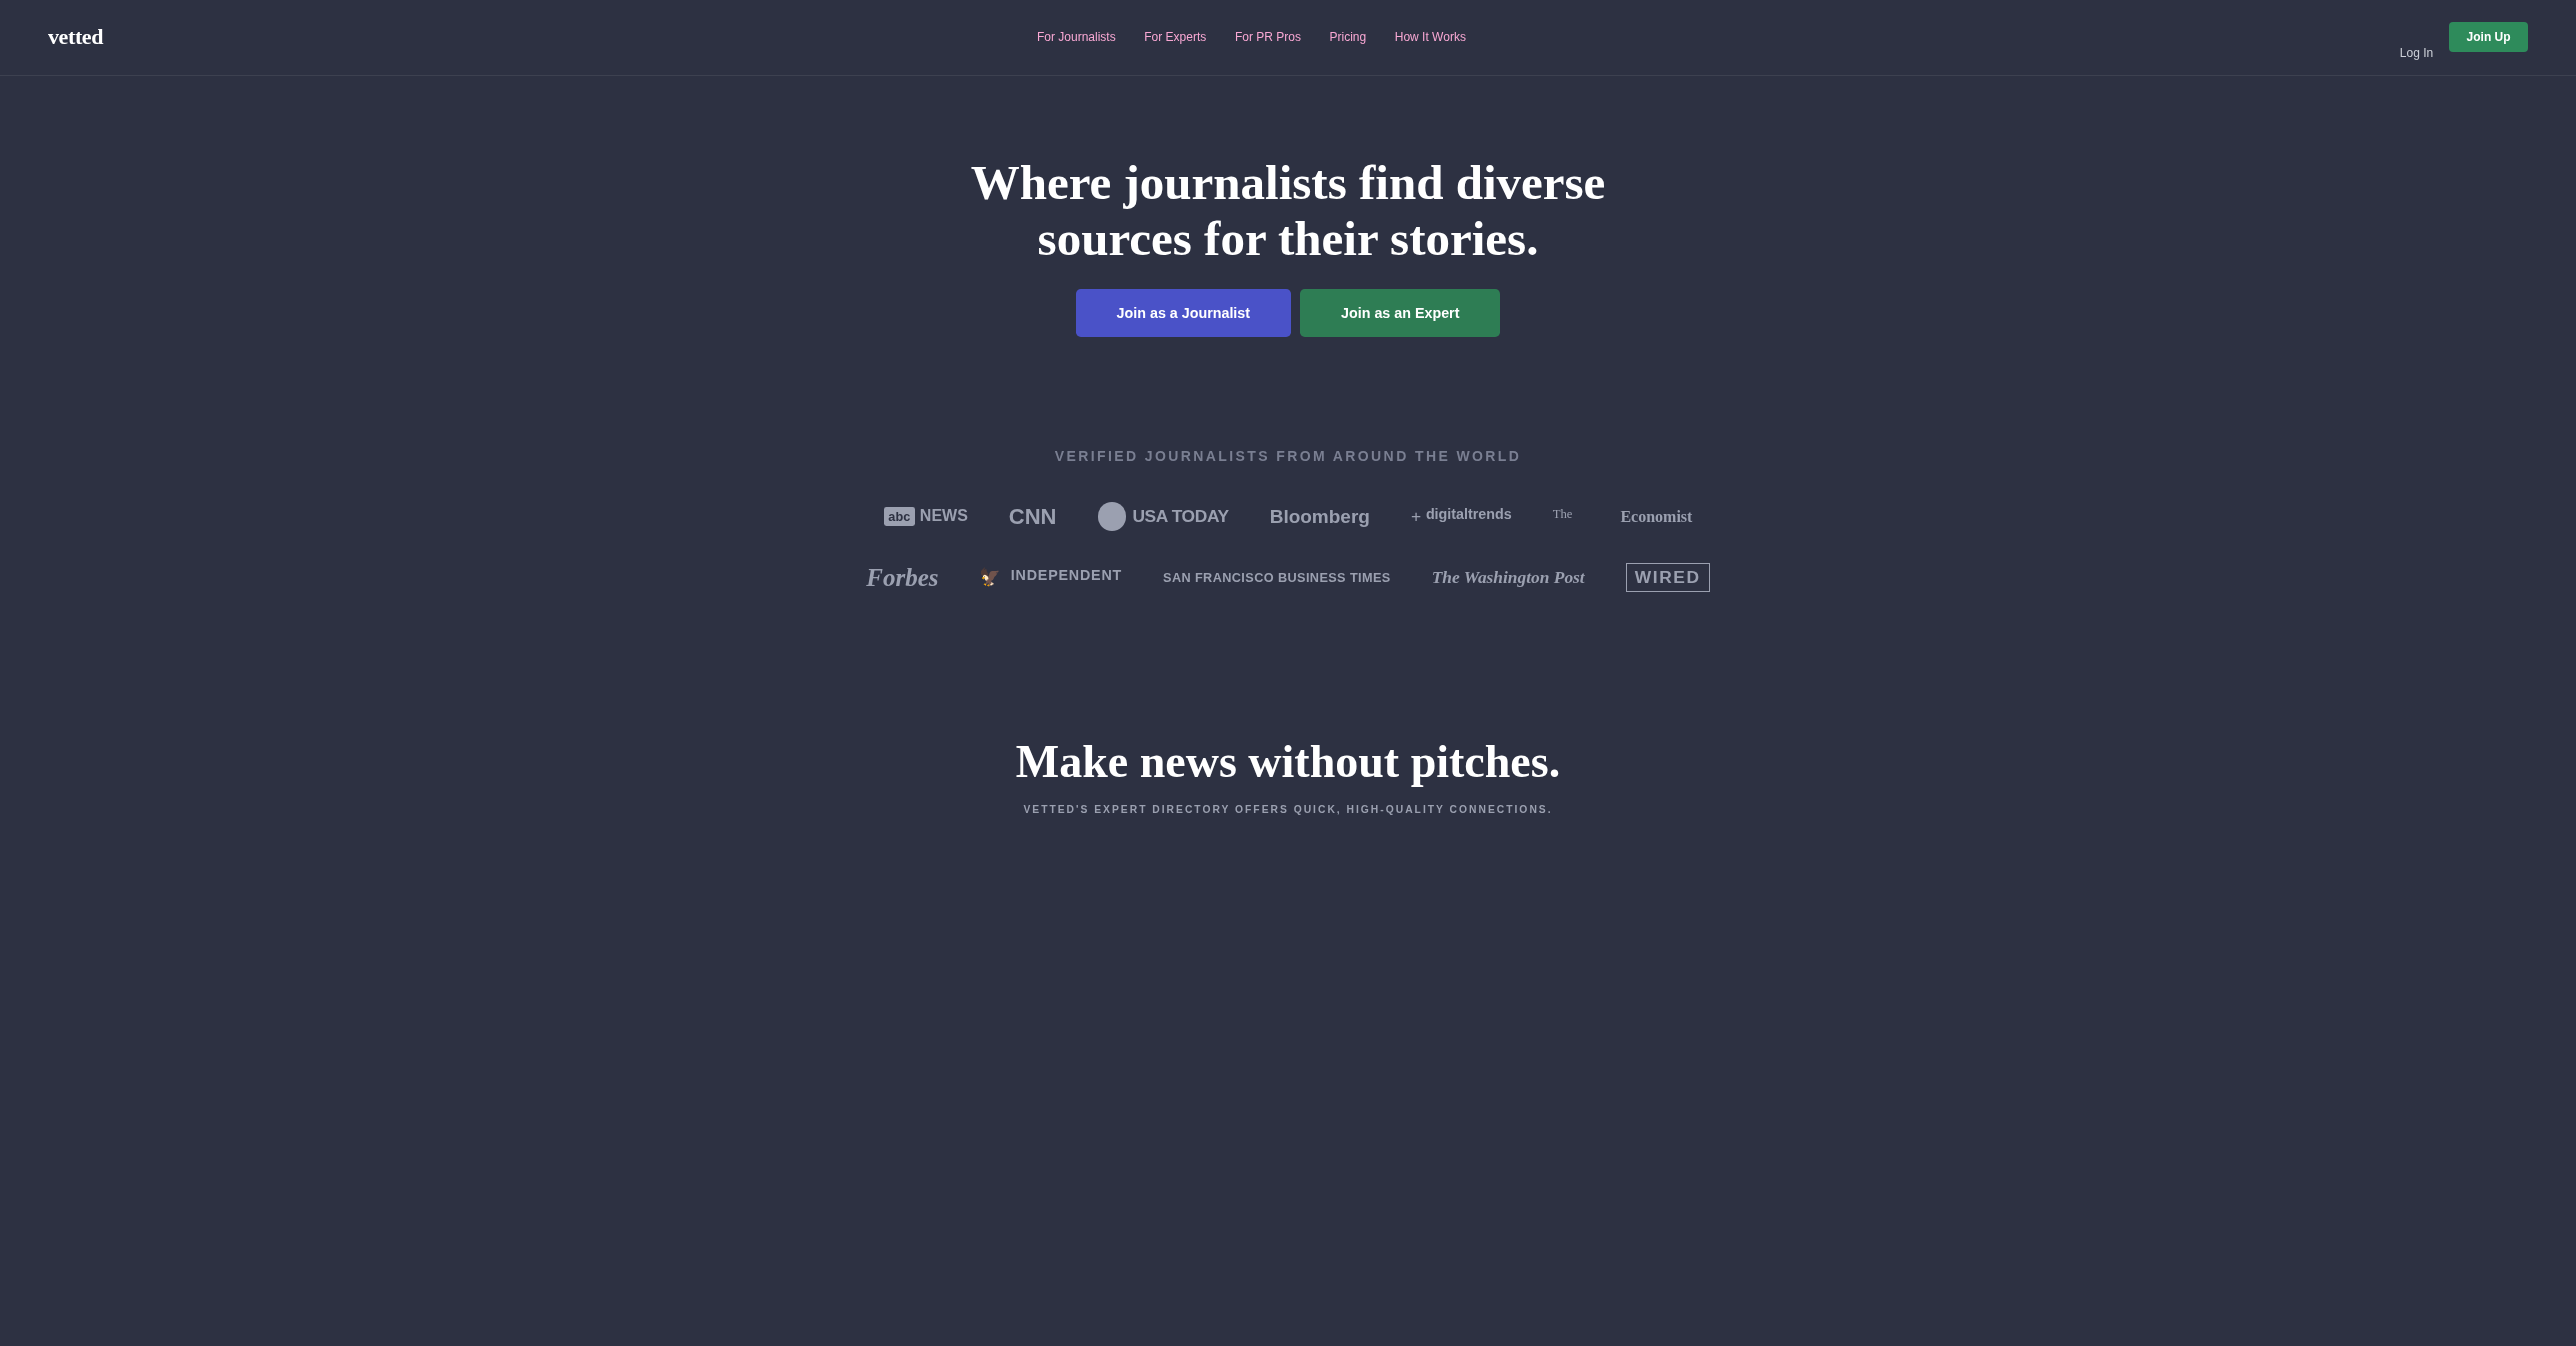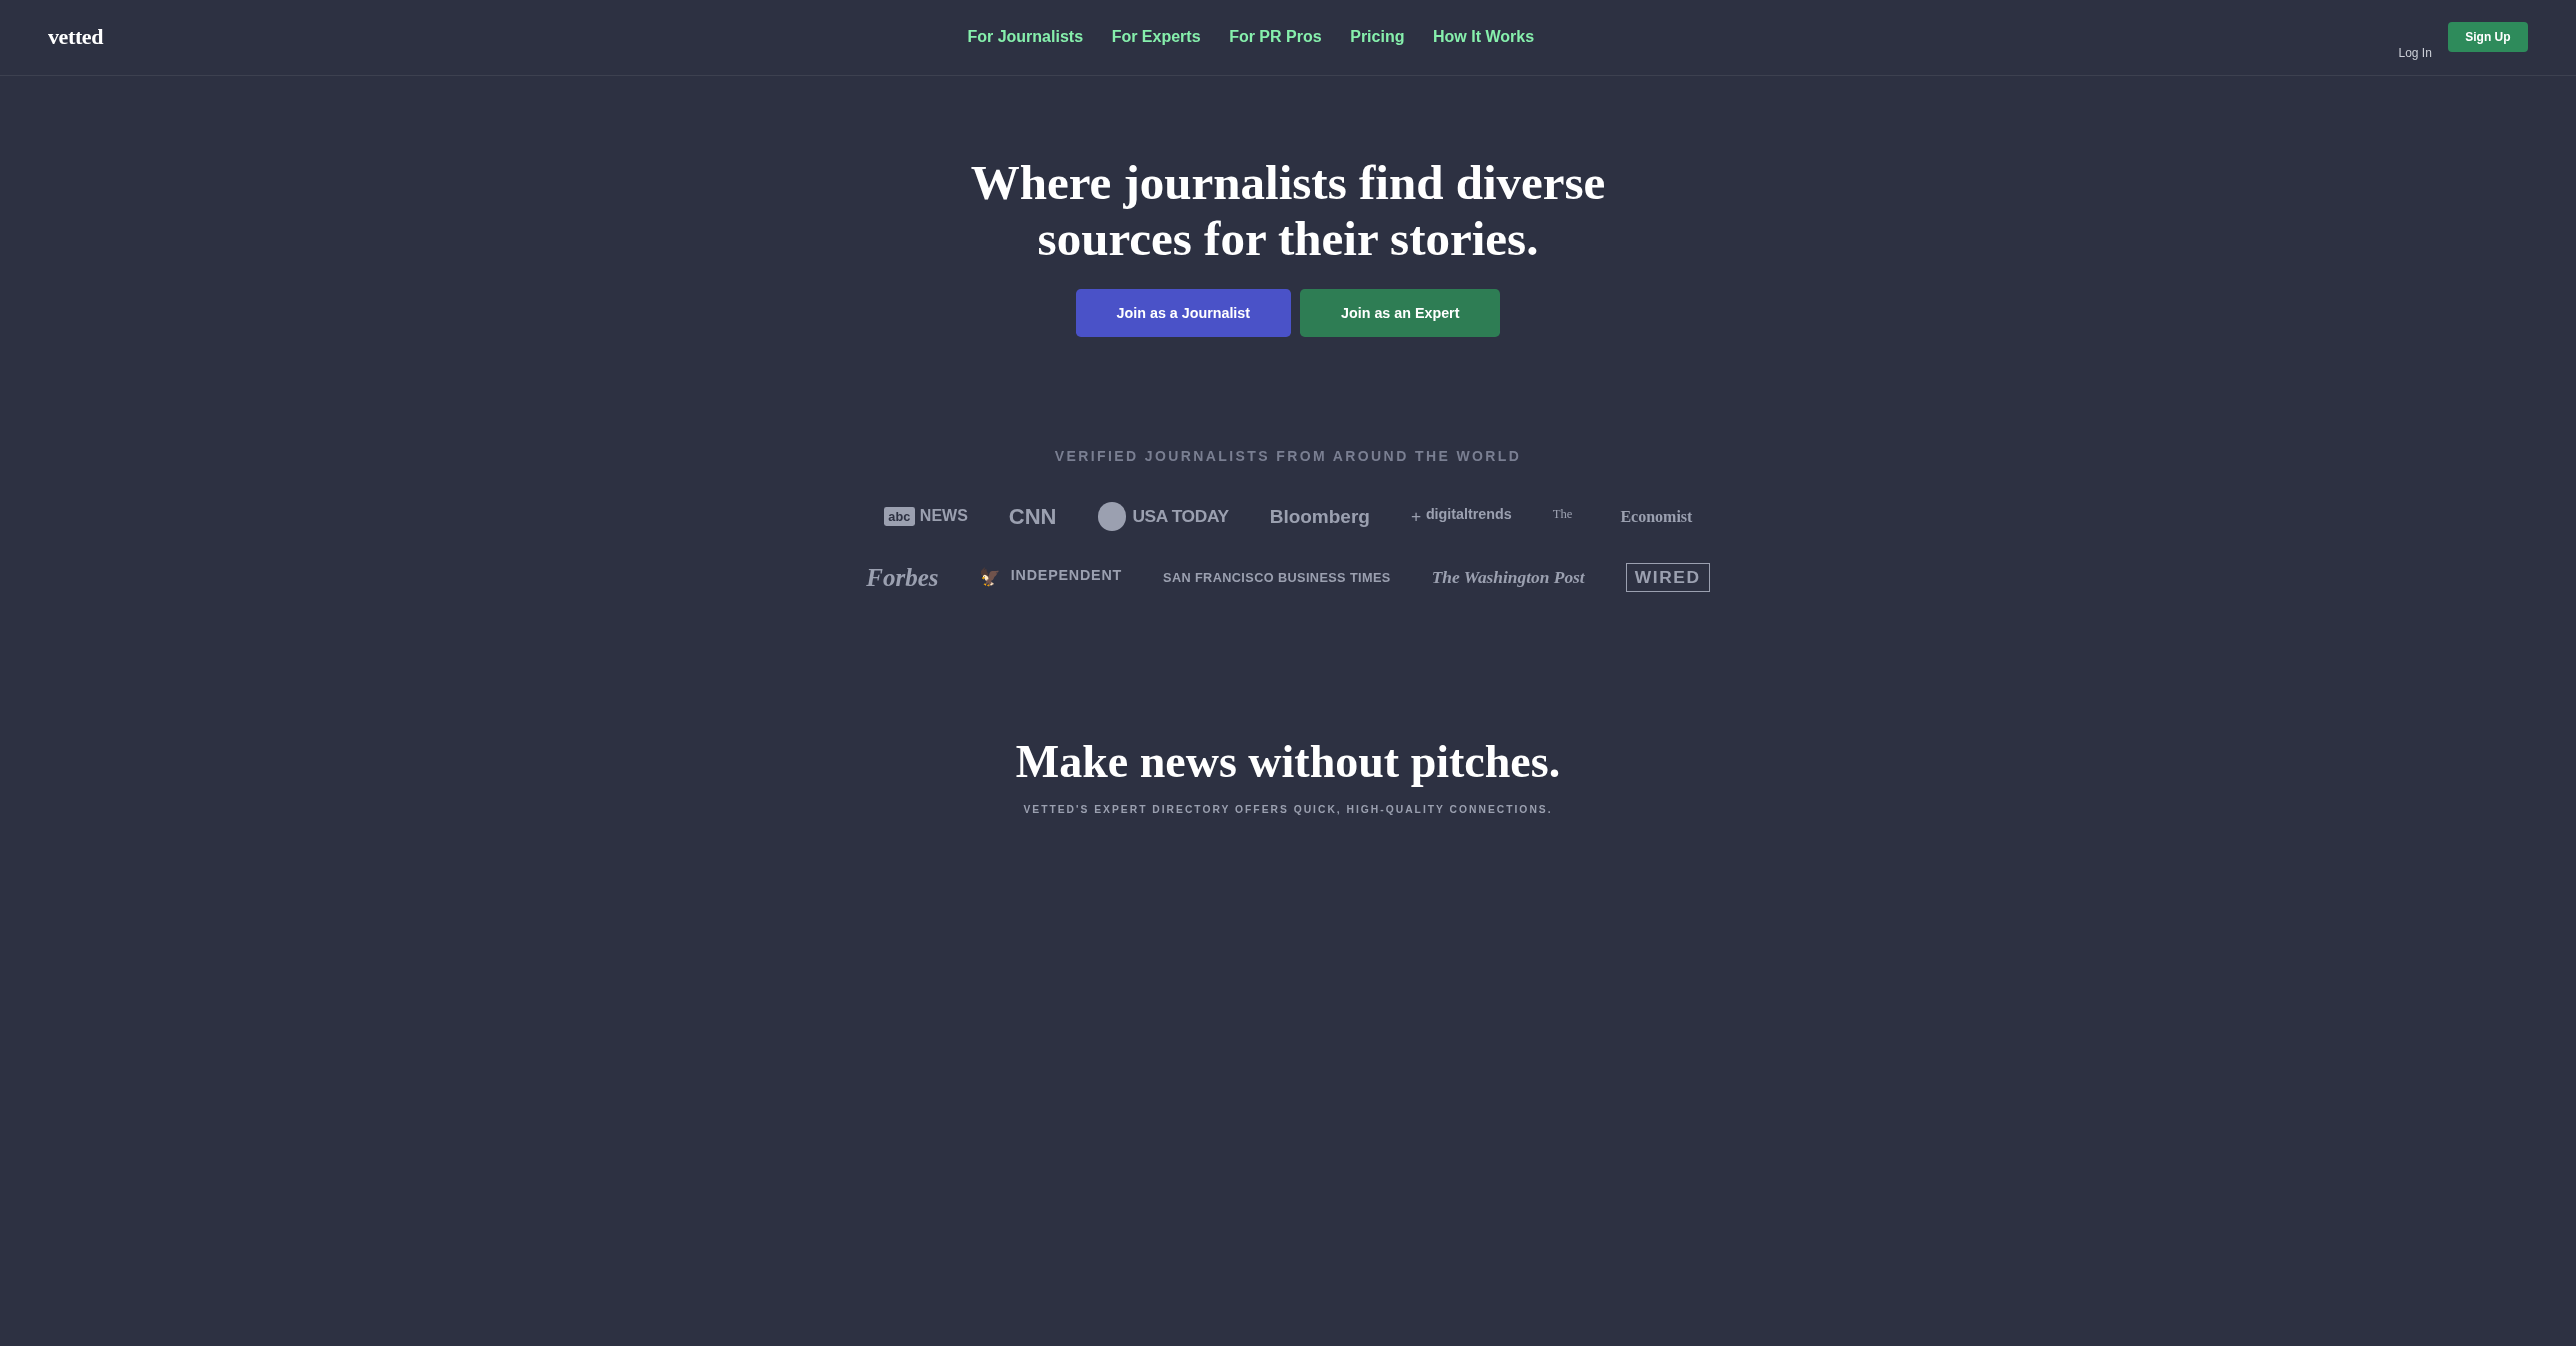--- a/index.html
+++ b/index.html
@@ -29,24 +29,24 @@
     }
 
     .nav-links {
       display: flex;
       align-items: center;
       gap: 28.6px;
       list-style: none;
     }
 
     .nav-links li a {
-      color: #86efac;
+      color: #f9a8d4;
       text-decoration: none;
-      font-size: 16px;
-      font-weight: 700;
+      font-size: 12px;
+      font-weight: 400;
     }
 
     .nav-actions {
       display: flex;
       align-items: center;
       gap: 16px;
     }
 
     .btn-login {
       color: #cdd0d8;
@@ -297,21 +297,21 @@
   <div class="nav-logo">vetted</div>
   <ul class="nav-links">
     <li><a>For Journalists</a></li>
     <li><a>For Experts</a></li>
     <li><a>For PR Pros</a></li>
     <li><a>Pricing</a></li>
     <li><a>How It Works</a></li>
   </ul>
   <div class="nav-actions">
     <button class="btn-login">Log In</button>
-    <button class="btn-signup">Sign Up</button>
+    <button class="btn-signup">Join Up</button>
   </div>
 </nav>
 
 <section class="hero">
   <h1 class="hero-title">Where journalists find diverse sources for their stories.</h1>
   <div class="hero-buttons">
     <button class="btn-journalist">Join as a Journalist</button>
     <button class="btn-expert">Join as an Expert</button>
   </div>
 </section>

